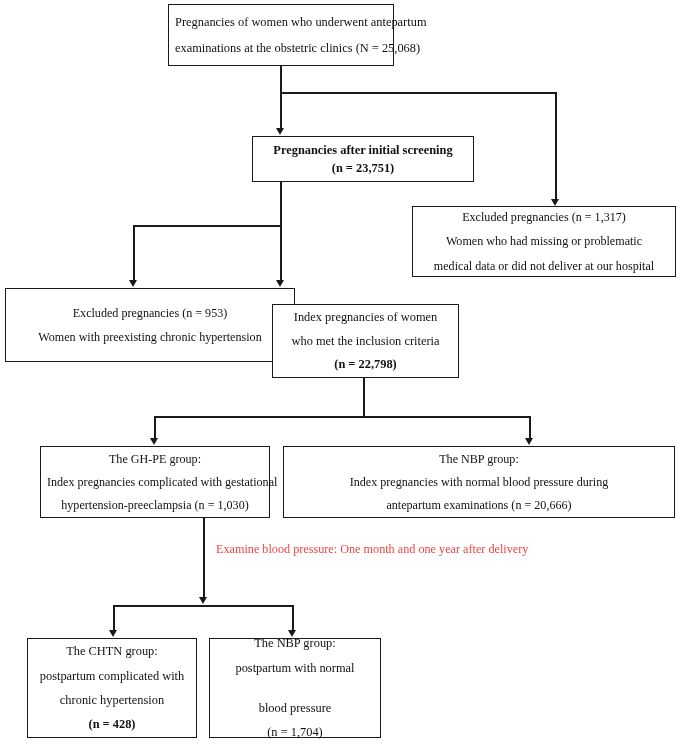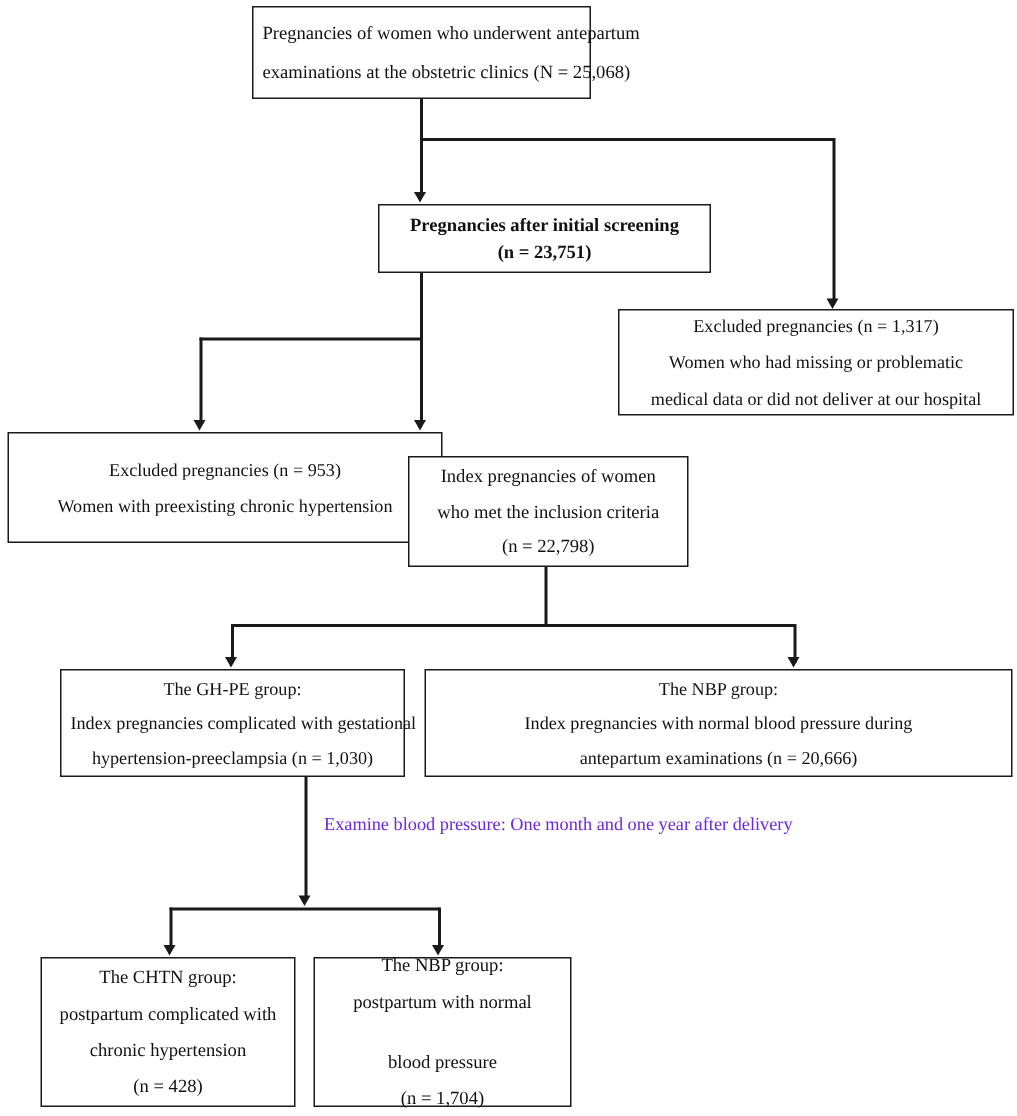--- a/index.html
+++ b/index.html
@@ -35,21 +35,21 @@
     width: 100%;
     padding: 0 6px;
     box-sizing: border-box;
     white-space: nowrap;
   }
   .node.tight { font-size: 12.1px; font-family: Liberation Serif, serif; }
   .caption {
     position: absolute;
     font-size: 12.2px;
     white-space: nowrap;
-    color: #6d28d9;
+    color: #ef4444;
     z-index: 3;
   }
   
   .vline {
     position: absolute;
     width: 1.6px;
     background: #1a1a1a;
     z-index: 1;
   }
   .hline {
@@ -106,21 +106,21 @@
   <div class="arrowhead" style="left:276px; top:280px;"></div>
 
   <div class="node tight" style="left:5px; top:288px; width:290px; height:74px;">
     <span class="ln">Excluded pregnancies (n = 953)</span>
     <span class="ln" style="margin-top:12px;">Women with preexisting chronic hypertension</span>
   </div>
 
   <div class="node" style="left:272px; top:288px; width:187px; height:74px;margin-top:16px;">
     <span class="ln">Index pregnancies of women</span>
     <span class="ln" style="margin-top:11px;">who met the inclusion criteria</span>
-    <span class="ln" style="margin-top:11px;">(n = 22,798)</span>
+    <span class="ln" style="margin-top:11px;font-weight:bold;">(n = 22,798)</span>
   </div>
 
   <div class="vline" style="left:363px; top:362px; height:56px;"></div>
   <div class="hline" style="left:154px; top:416px; width:376px;"></div>
   <div class="vline" style="left:154px; top:416px; height:26px;"></div>
   <div class="arrowhead" style="left:150px; top:438px;"></div>
   <div class="vline" style="left:529px; top:416px; height:26px;"></div>
   <div class="arrowhead" style="left:525px; top:438px;"></div>
 
   <div class="node tight" style="left:40px; top:446px; width:230px; height:72px;">
@@ -143,21 +143,21 @@
   <div class="hline" style="left:113px; top:605px; width:180px;"></div>
   <div class="vline" style="left:113px; top:605px; height:28px;"></div>
   <div class="arrowhead" style="left:109px; top:630px;"></div>
   <div class="vline" style="left:292px; top:605px; height:28px;"></div>
   <div class="arrowhead" style="left:288px; top:630px;"></div>
 
   <div class="node" style="left:27px; top:638px; width:170px; height:100px;">
     <span class="ln">The CHTN group:</span>
     <span class="ln" style="margin-top:12px;">postpartum complicated with</span>
     <span class="ln" style="margin-top:12px;">chronic hypertension</span>
-    <span class="ln" style="margin-top:12px;">(n = 428)</span>
+    <span class="ln" style="margin-top:12px;font-weight:bold;">(n = 428)</span>
   </div>
 
   <div class="node" style="left:209px; top:638px; width:172px; height:100px;">
     <span class="ln">The NBP group:</span>
     <span class="ln" style="margin-top:12px;">postpartum with normal</span>
     <span class="ln" style="margin-top:28px;text-align:center;">blood pressure</span>
     <span class="ln" style="margin-top:12px;">(n = 1,704)</span>
   </div>
 
 </div>

